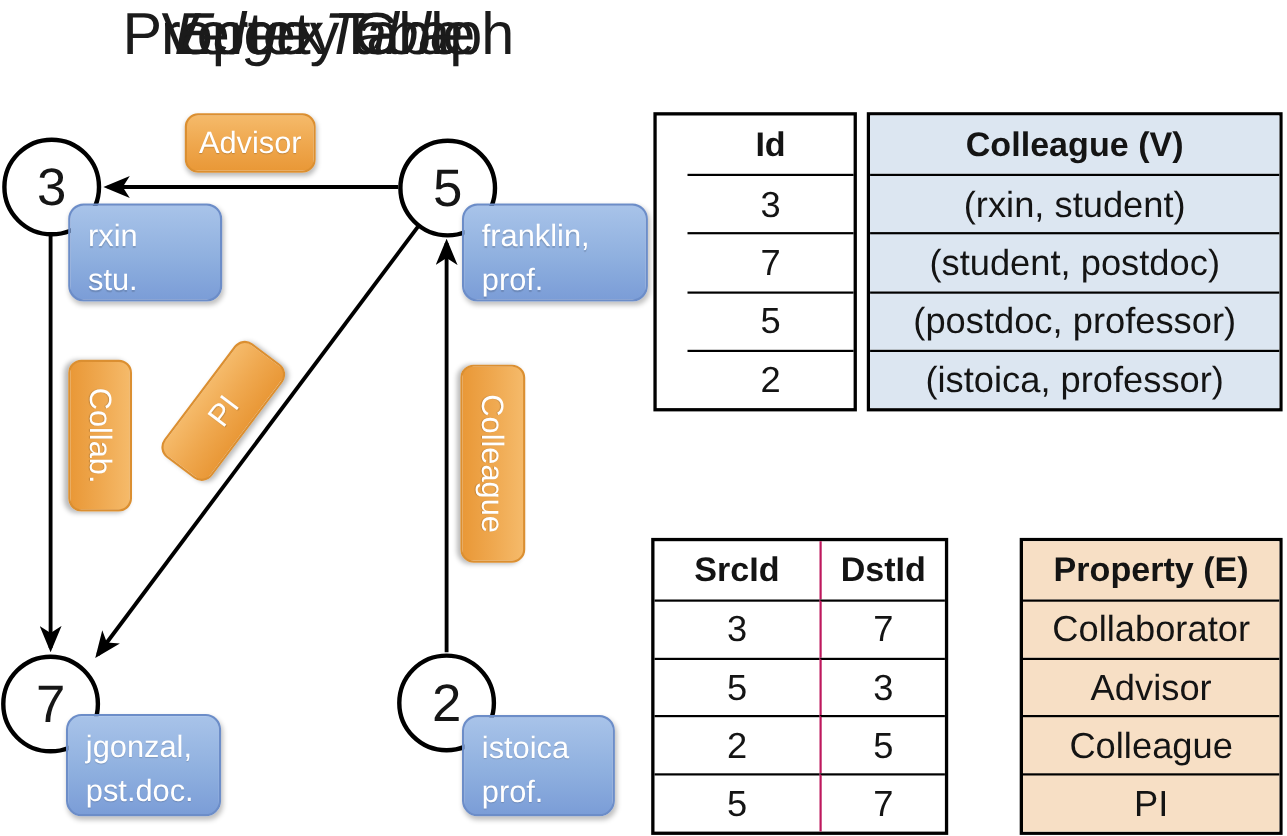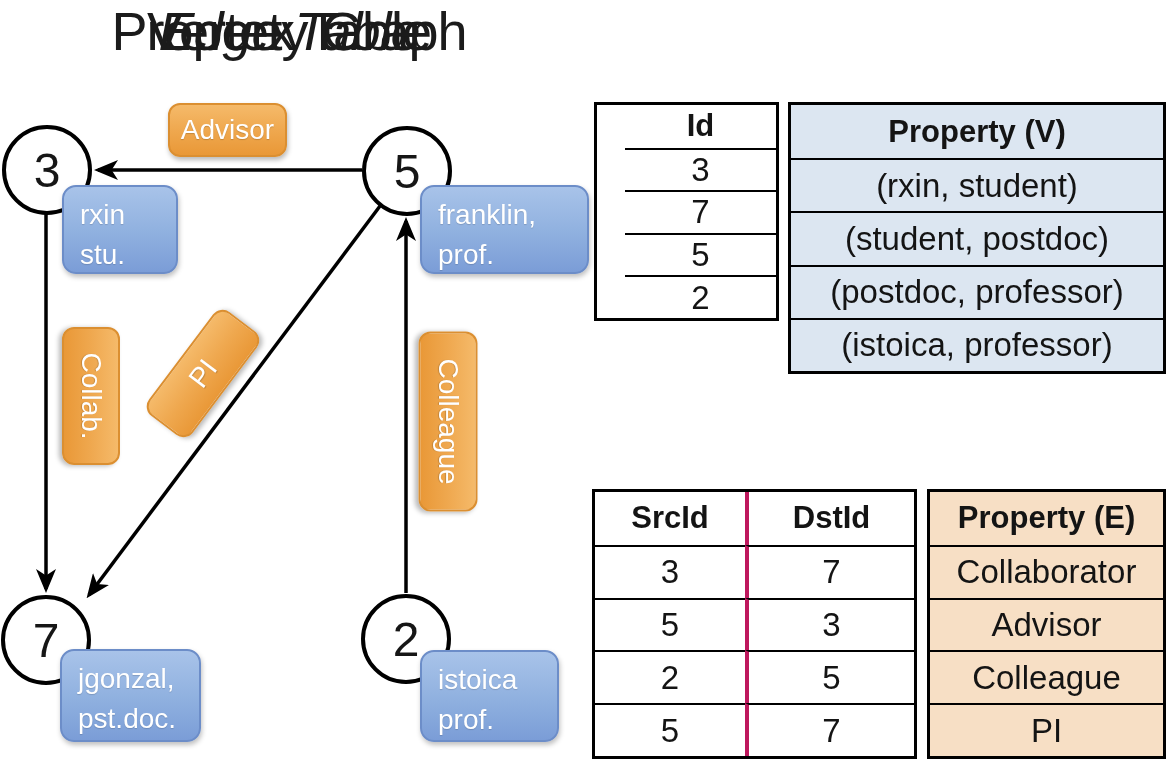--- a/index.html
+++ b/index.html
@@ -42,21 +42,21 @@
     display:grid;background:#fff;
   }
   .rows5{grid-template-rows:repeat(5,1fr);}
   .cols2{grid-template-columns:150px 1fr;grid-template-rows:repeat(5,1fr);}
   .cell{
     display:flex;align-items:center;justify-content:center;
     font-size:33px;border-top:2px solid #000;color:#141414;white-space:nowrap;
   }
   .cell.hdr{font-weight:700;font-size:31px;}
   .cell.top{border-top:none;}
-  .cell.lft{border-left:4px solid #be185d;}
+  .cell.lft{border-left:2px solid #be185d;}
   .bluefill{background:#DCE6F1;}
   .orangefill{background:#F7DFC5;}
   svg{position:absolute;left:0;top:0;pointer-events:none;}
 </style>
 </head>
 <body>
 
 <div id="stage">
 
   <div class="title" style="left:0;top:16;width:578px;">Property Graph</div>
@@ -81,21 +81,21 @@
   <div class="node" style="left:362px;top:126px;">
     <span>5</span>
   </div>
   <div class="node" style="left:1px;top:595px;">
     <span>7</span>
   </div>
   <div class="node" style="left:361px;top:594px;">
     <span>2</span>
   </div>
 
-  <div class="vbox" style="left:62px;top:185px;width:116px;height:89px;">
+  <div class="vbox" style="left:62px;top:185px;width:140px;height:89px;">
     <div>rxin</div>
     <div>stu.</div>
   </div>
   <div class="vbox" style="left:420px;top:185px;width:169px;height:89px;">
     <div>franklin,</div>
     <div>prof.</div>
   </div>
   <div class="vbox" style="left:60px;top:649px;width:141px;height:93px;">
     <div>jgonzal,</div>
     <div>pst.doc.</div>
@@ -103,37 +103,37 @@
   <div class="vbox" style="left:420px;top:650px;width:139px;height:92px;">
     <div>istoica</div>
     <div>prof.</div>
   </div>
 
   <div class="ebox" style="left:168px;top:103px;width:119px;height:54px;">Advisor</div>
   <div class="ebox" style="left:22px;top:367px;width:138px;height:58px;transform:rotate(90deg);">Collab.</div>
   <div class="ebox" style="left:138px;top:346px;width:130px;height:55px;transform:rotate(-53deg);">PI</div>
   <div class="ebox" style="left:358px;top:392px;width:180px;height:59px;transform:rotate(90deg);">Colleague</div>
 
-  <div class="tbl rows5" style="left:594px;top:102px;width:185px;height:219px;padding-left:28px;">
+  <div class="tbl rows5" style="left:594px;top:102px;width:185px;height:272px;padding-left:28px;">
     <div class="cell hdr top">Id</div>
     <div class="cell">3</div>
     <div class="cell">7</div>
     <div class="cell">5</div>
     <div class="cell">2</div>
   </div>
 
   <div class="tbl rows5" style="left:788px;top:102px;width:378px;height:272px;">
-    <div class="cell hdr top bluefill">Property (V)</div>
+    <div class="cell hdr top bluefill">Colleague (V)</div>
     <div class="cell bluefill">(rxin, student)</div>
     <div class="cell bluefill">(student, postdoc)</div>
     <div class="cell bluefill">(postdoc, professor)</div>
     <div class="cell bluefill">(istoica, professor)</div>
   </div>
 
-  <div class="tbl cols2" style="left:592px;top:489px;width:325px;height:270px;text-align:center;">
+  <div class="tbl cols2" style="left:592px;top:489px;width:270px;height:270px;text-align:center;">
     <div class="cell hdr top">SrcId</div>
     <div class="cell hdr top lft">DstId</div>
     <div class="cell">3</div>
     <div class="cell lft">7</div>
     <div class="cell">5</div>
     <div class="cell lft">3</div>
     <div class="cell">2</div>
     <div class="cell lft">5</div>
     <div class="cell">5</div>
     <div class="cell lft">7</div>

